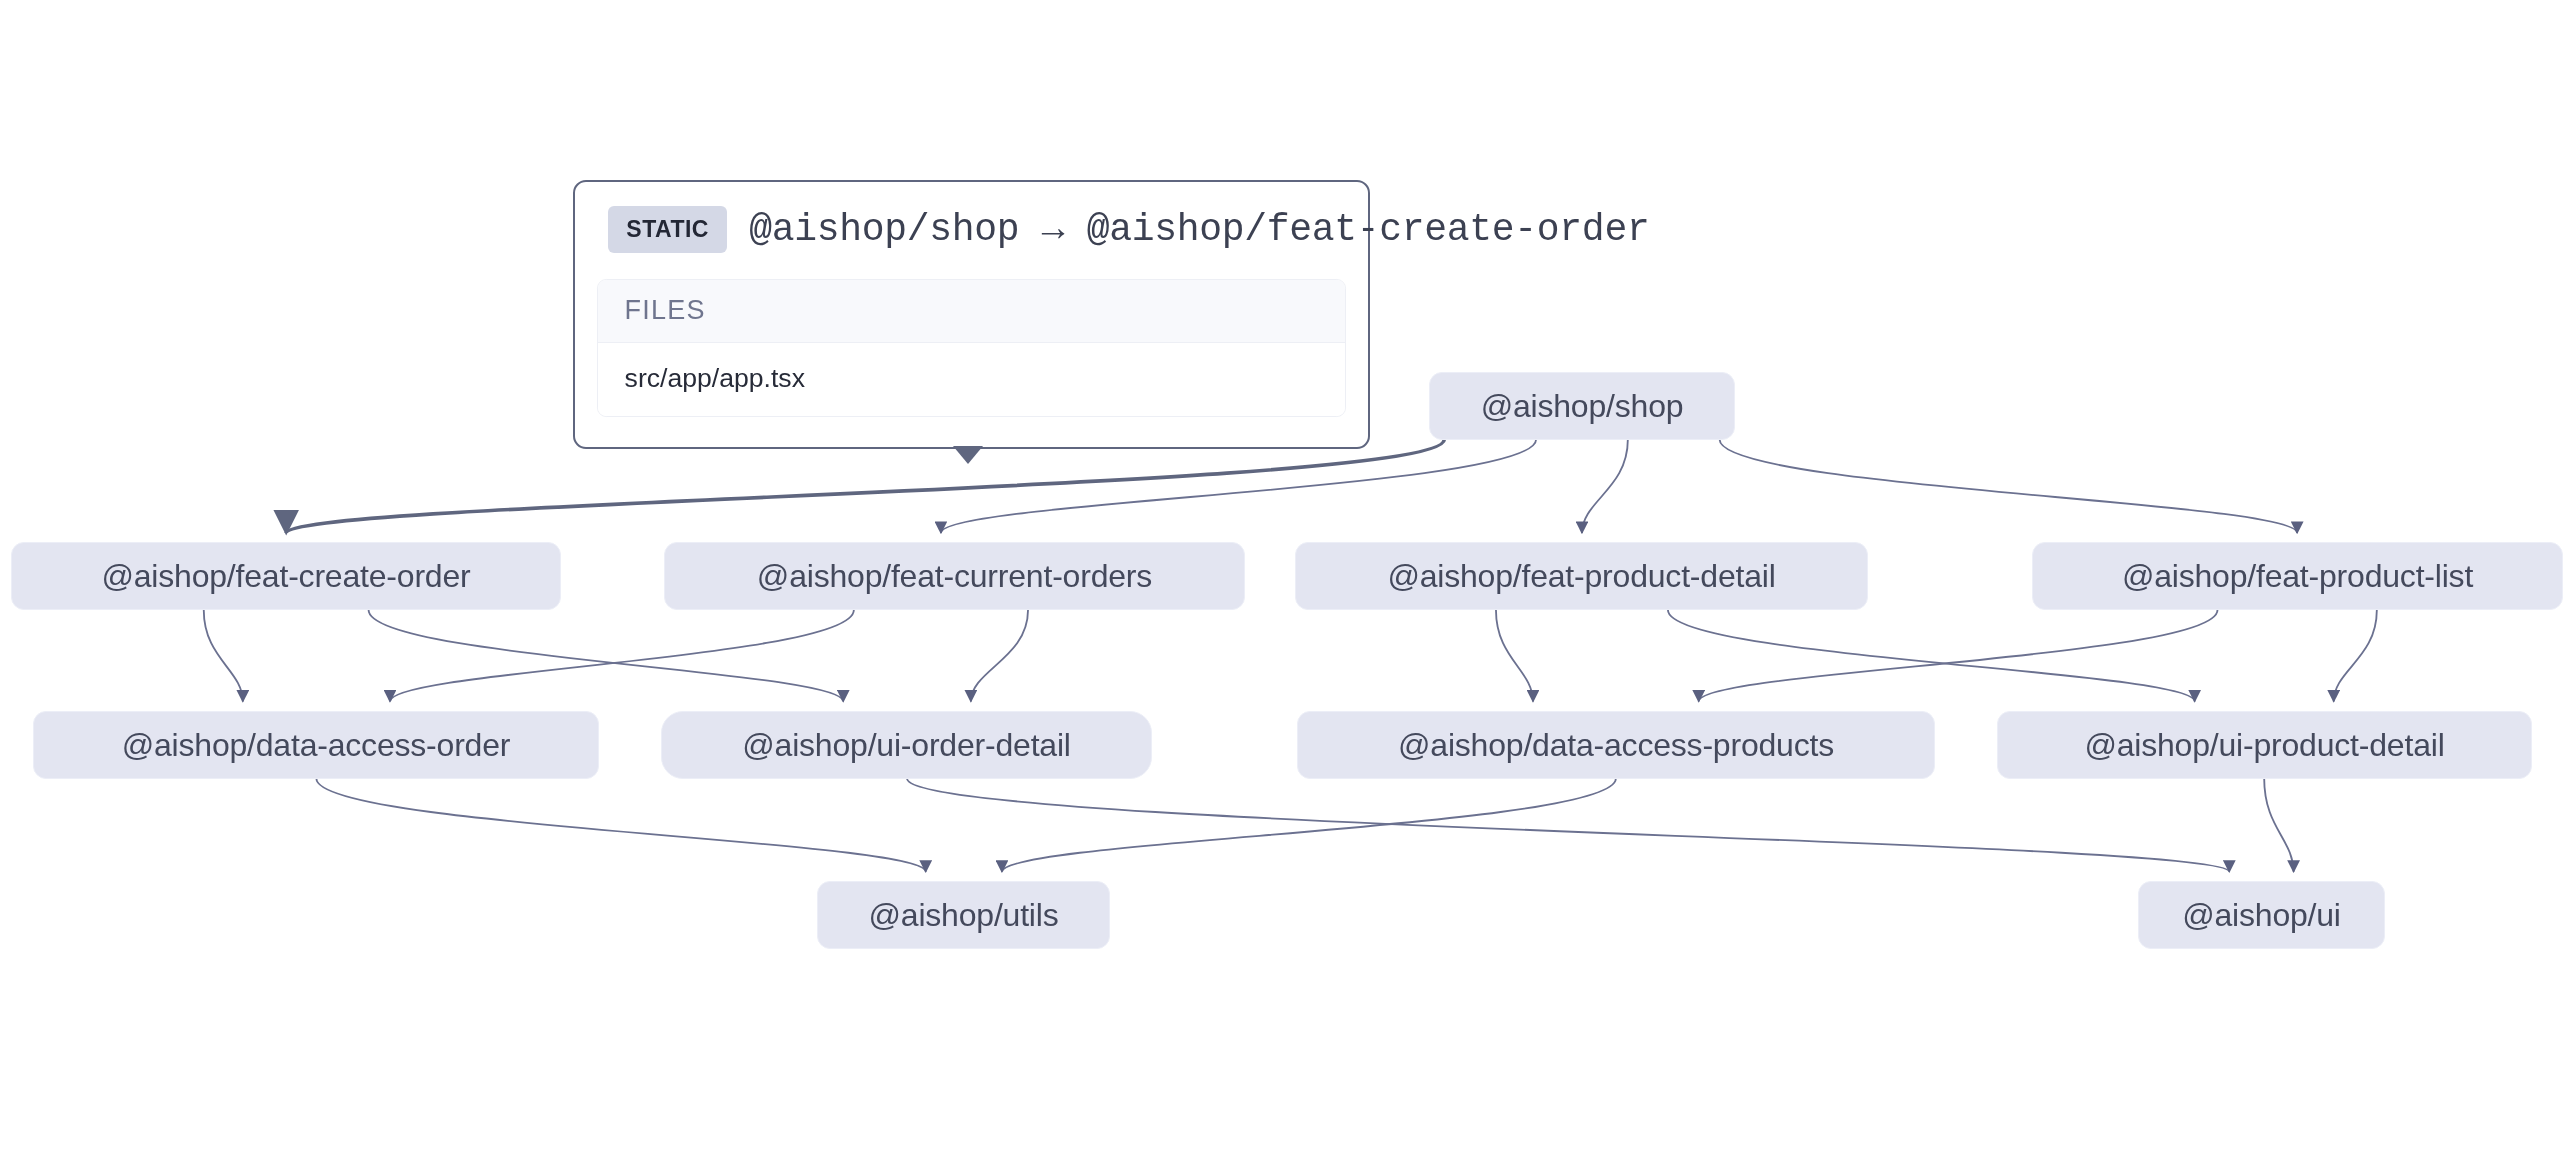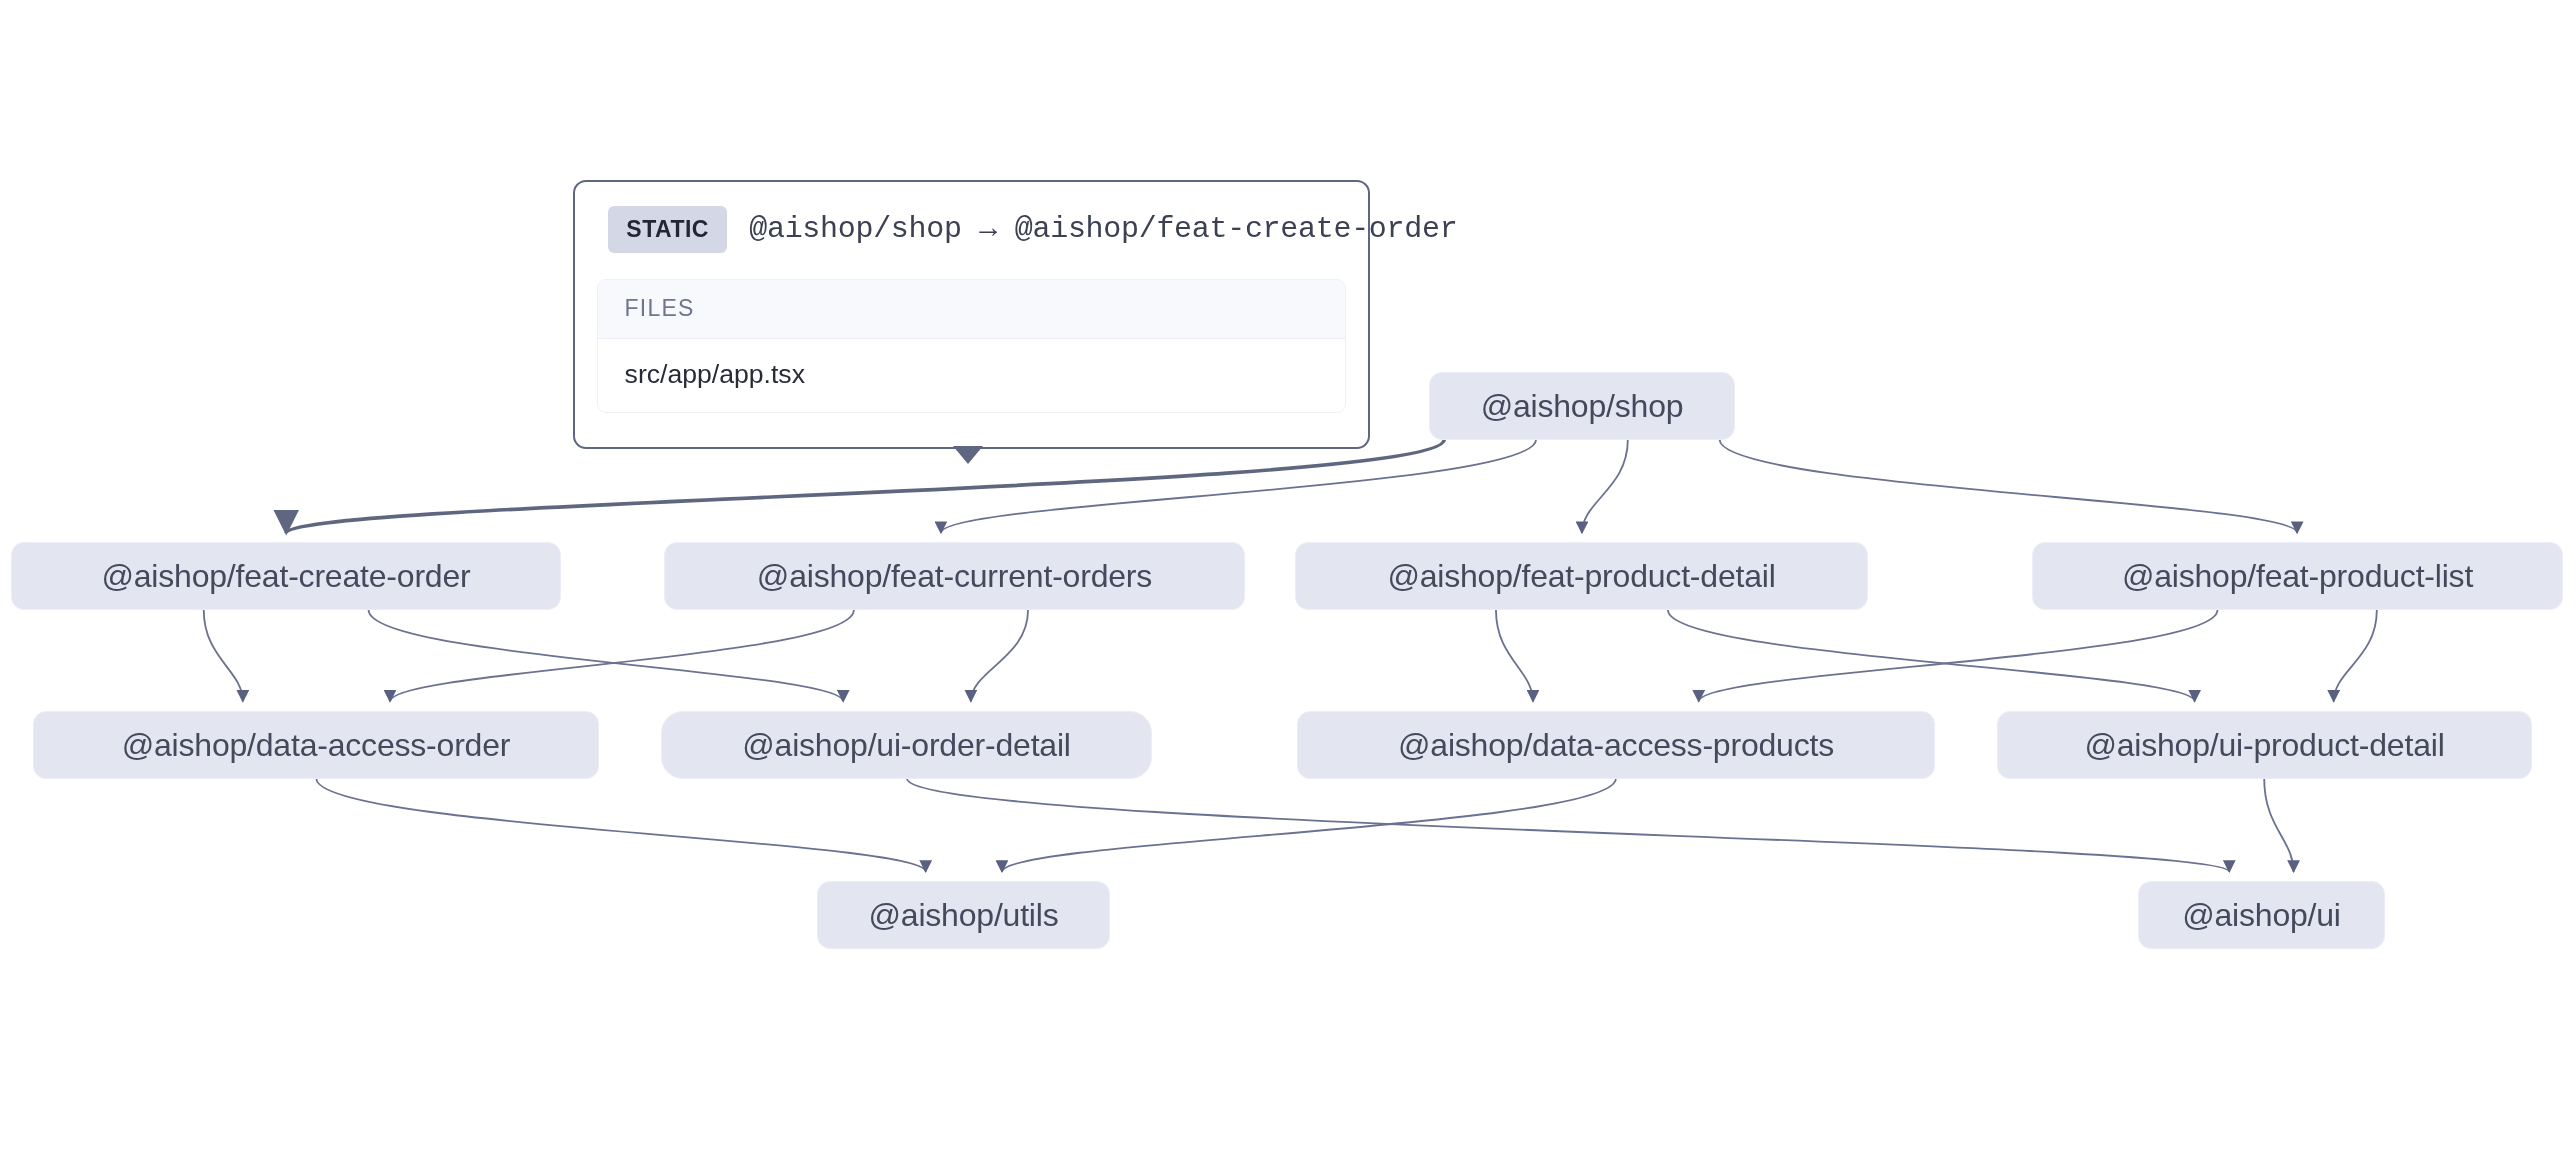--- a/index.html
+++ b/index.html
@@ -92,40 +92,40 @@
     font-weight: bold;
     font-size: 23px;
     letter-spacing: 0.5px;
     padding: 12px 18.3px 12px 18.3px;
     border-radius: 6px;
     line-height: 1;
   }
 
   #tooltip-title {
     font-family: "Liberation Mono", monospace;
-    font-size: 30px;
+    font-size: 38px;
     color: #3c4152;
     letter-spacing: -0.3px;
     white-space: nowrap;
   }
 
   #files-panel {
     margin-top: 26px;
     border: 0.9px solid #edeff5;
     border-radius: 9.2px;
     overflow: hidden;
     background: #ffffff;
   }
 
   #files-header {
     background: #f8f9fc;
     border-bottom: 0.9px solid #edeff5;
     padding: 15.6px 0 15.6px 26.6px;
     font-family: "Liberation Sans", sans-serif;
-    font-size: 23px;
+    font-size: 27px;
     letter-spacing: 1.2px;
     color: #6f758e;
   }
 
   .file-row {
     padding: 20px 0 22px 26.6px;
     font-family: "Liberation Sans", sans-serif;
     font-size: 26.6px;
     color: #272b38;
     background: #ffffff;

